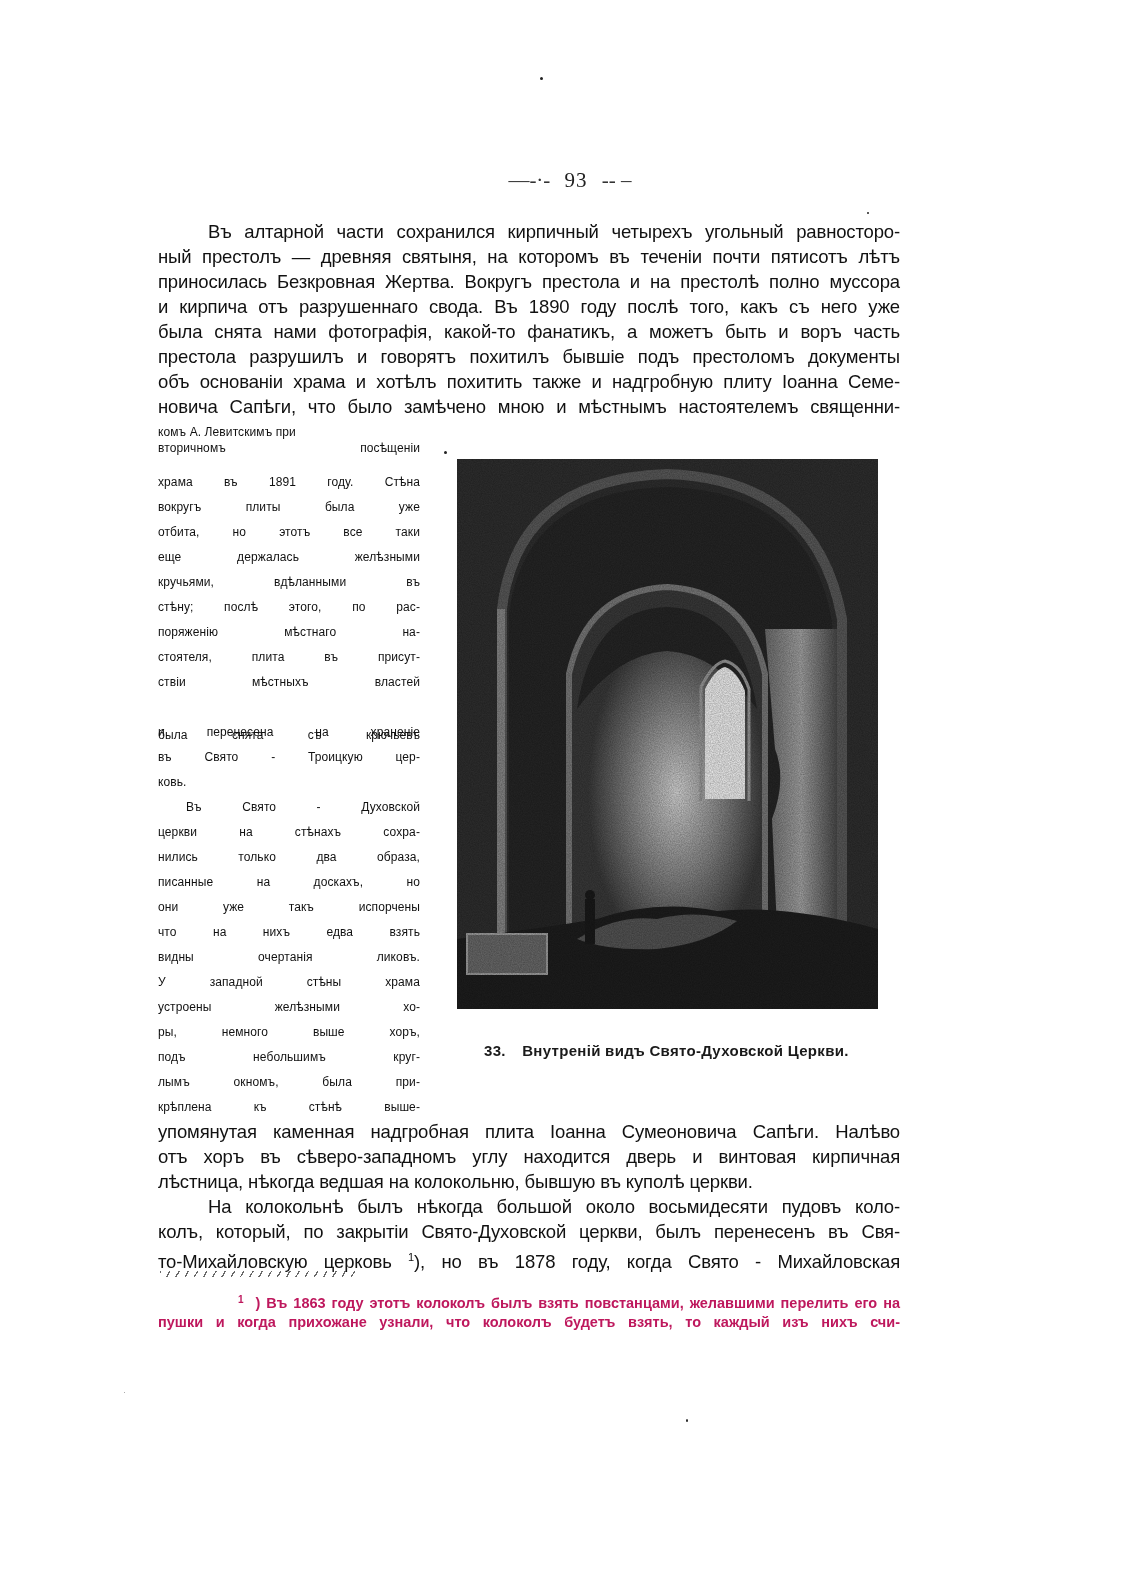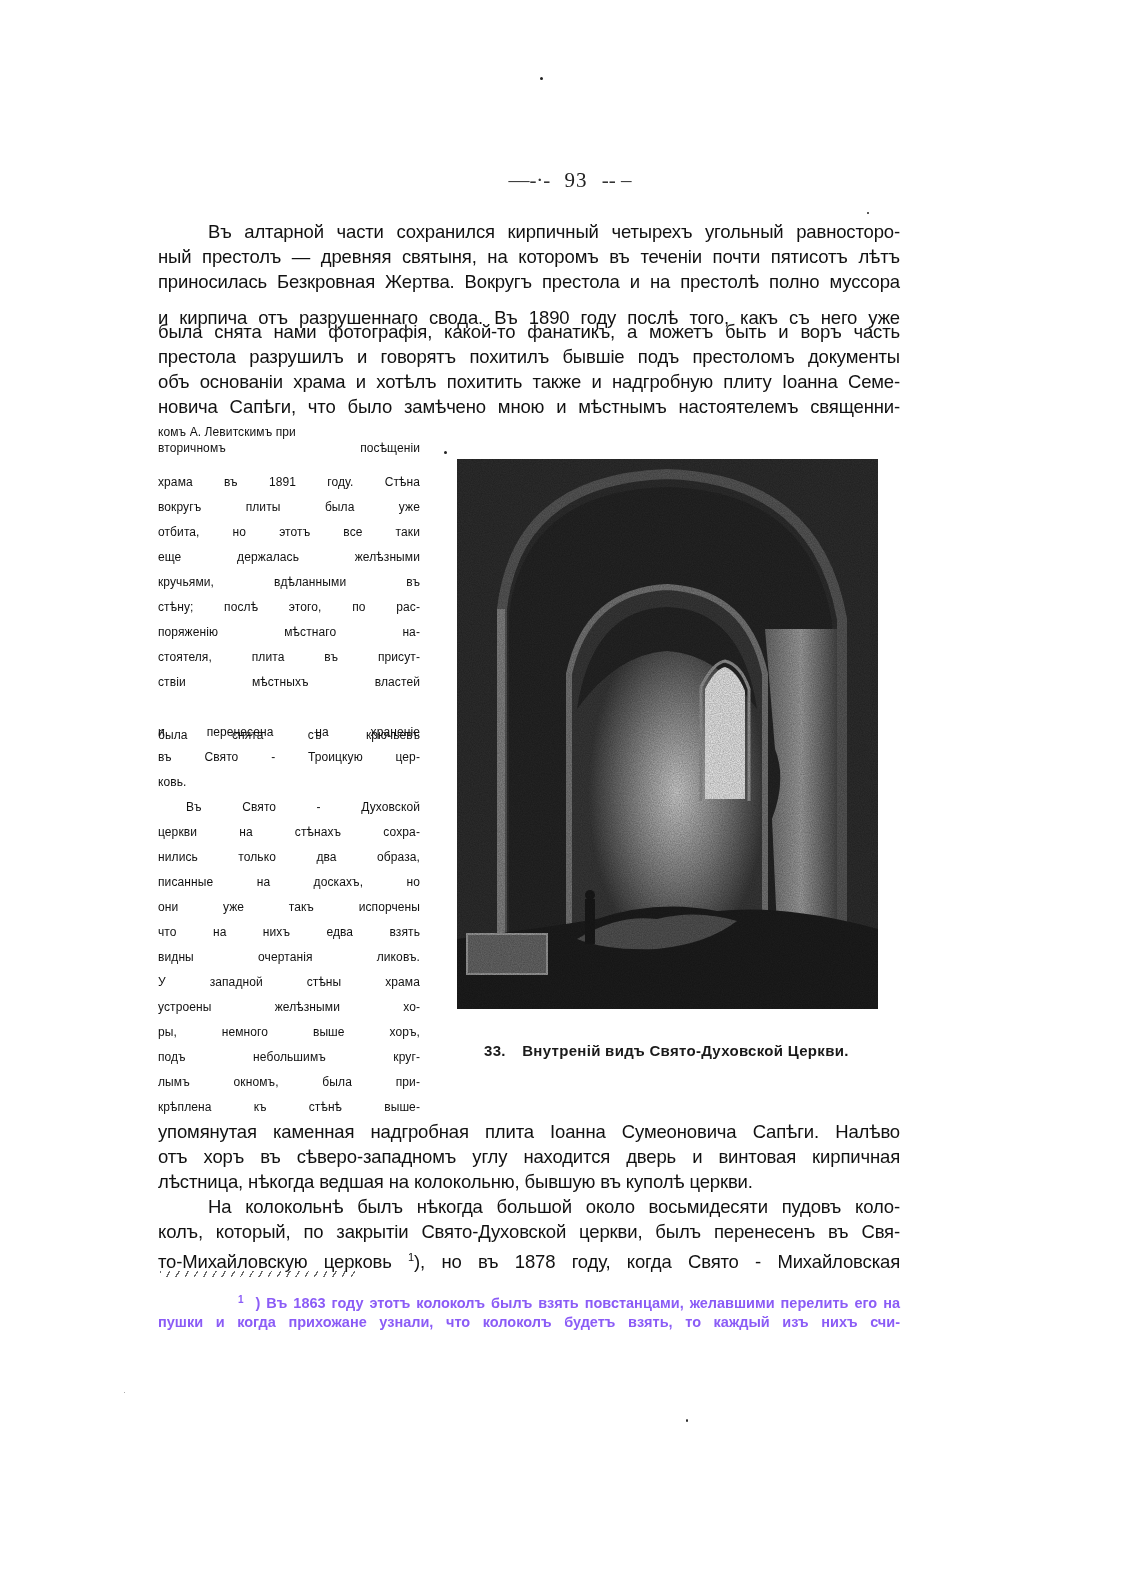--- a/index.html
+++ b/index.html
@@ -106,21 +106,21 @@
       position: absolute;
       left: 158px;
       width: 742px;
       font-size: 14.5px;
       line-height: 22px;
       white-space: nowrap;
       text-align: justify;
       text-align-last: justify;
       font-weight: bold;
       font-family: "Liberation Sans Narrow", "Liberation Sans", sans-serif;
-      color: #8b5cf6;
+      color: #be185d;
     }
     .fn-line.indent { padding-left: 80px; width: 662px; }
     .fn-line sup { font-size: 10px; vertical-align: 5px; margin-right: 12px; }
     sup.ref { font-size: 11px; vertical-align: 7px; }
   </style>
 </head>
 <body>
 
 <div class="page">
 
@@ -133,21 +133,21 @@
   <div class="page-number">
     <span class="dash">—-·-</span>
     <span style="margin:0 8px;">93</span>
     <span class="dash">-- –</span>
   </div>
 
   <div>
     <div class="line indent" style="top:220px;">Въ алтарной части сохранился кирпичный четырехъ угольный равностор­о-</div>
     <div class="line" style="top:245px;">ный престолъ — древняя святыня, на которомъ въ теченiи почти пятисотъ лѣтъ</div>
     <div class="line" style="top:270px;">приносилась Безкровная Жертва. Вокругъ престола и на престолѣ полно муссора</div>
-    <div class="line" style="top:306px;">и кирпича отъ разрушеннаго свода.  Въ 1890 году послѣ того, какъ съ него уже</div>
+    <div class="line" style="top:295px;">и кирпича отъ разрушеннаго свода.  Въ 1890 году послѣ того, какъ съ него уже</div>
     <div class="line" style="top:320px;">была снята нами фотографiя,  какой-то фанатикъ, а можетъ быть и воръ часть</div>
     <div class="line" style="top:345px;">престола разрушилъ и говорятъ  похитилъ бывшiе подъ престоломъ документы</div>
     <div class="line" style="top:370px;">объ основанiи храма и хотѣлъ похитить также и надгробную плиту Iоанна Семе-</div>
     <div class="line" style="top:395px;">новича Сапѣги,  что было замѣчено мною и мѣстнымъ настоятелемъ священни-</div>
 
     <div class="narrow last" style="top:420px;">комъ А. Левитскимъ   при</div>
     <div class="narrow" style="top:436px;">вторичномъ  посѣщенiи</div>
     <div class="narrow" style="top:470px;">храма въ 1891 году. Стѣна</div>
     <div class="narrow" style="top:495px;">вокругъ плиты была уже</div>
     <div class="narrow" style="top:520px;">отбита, но этотъ все таки</div>

